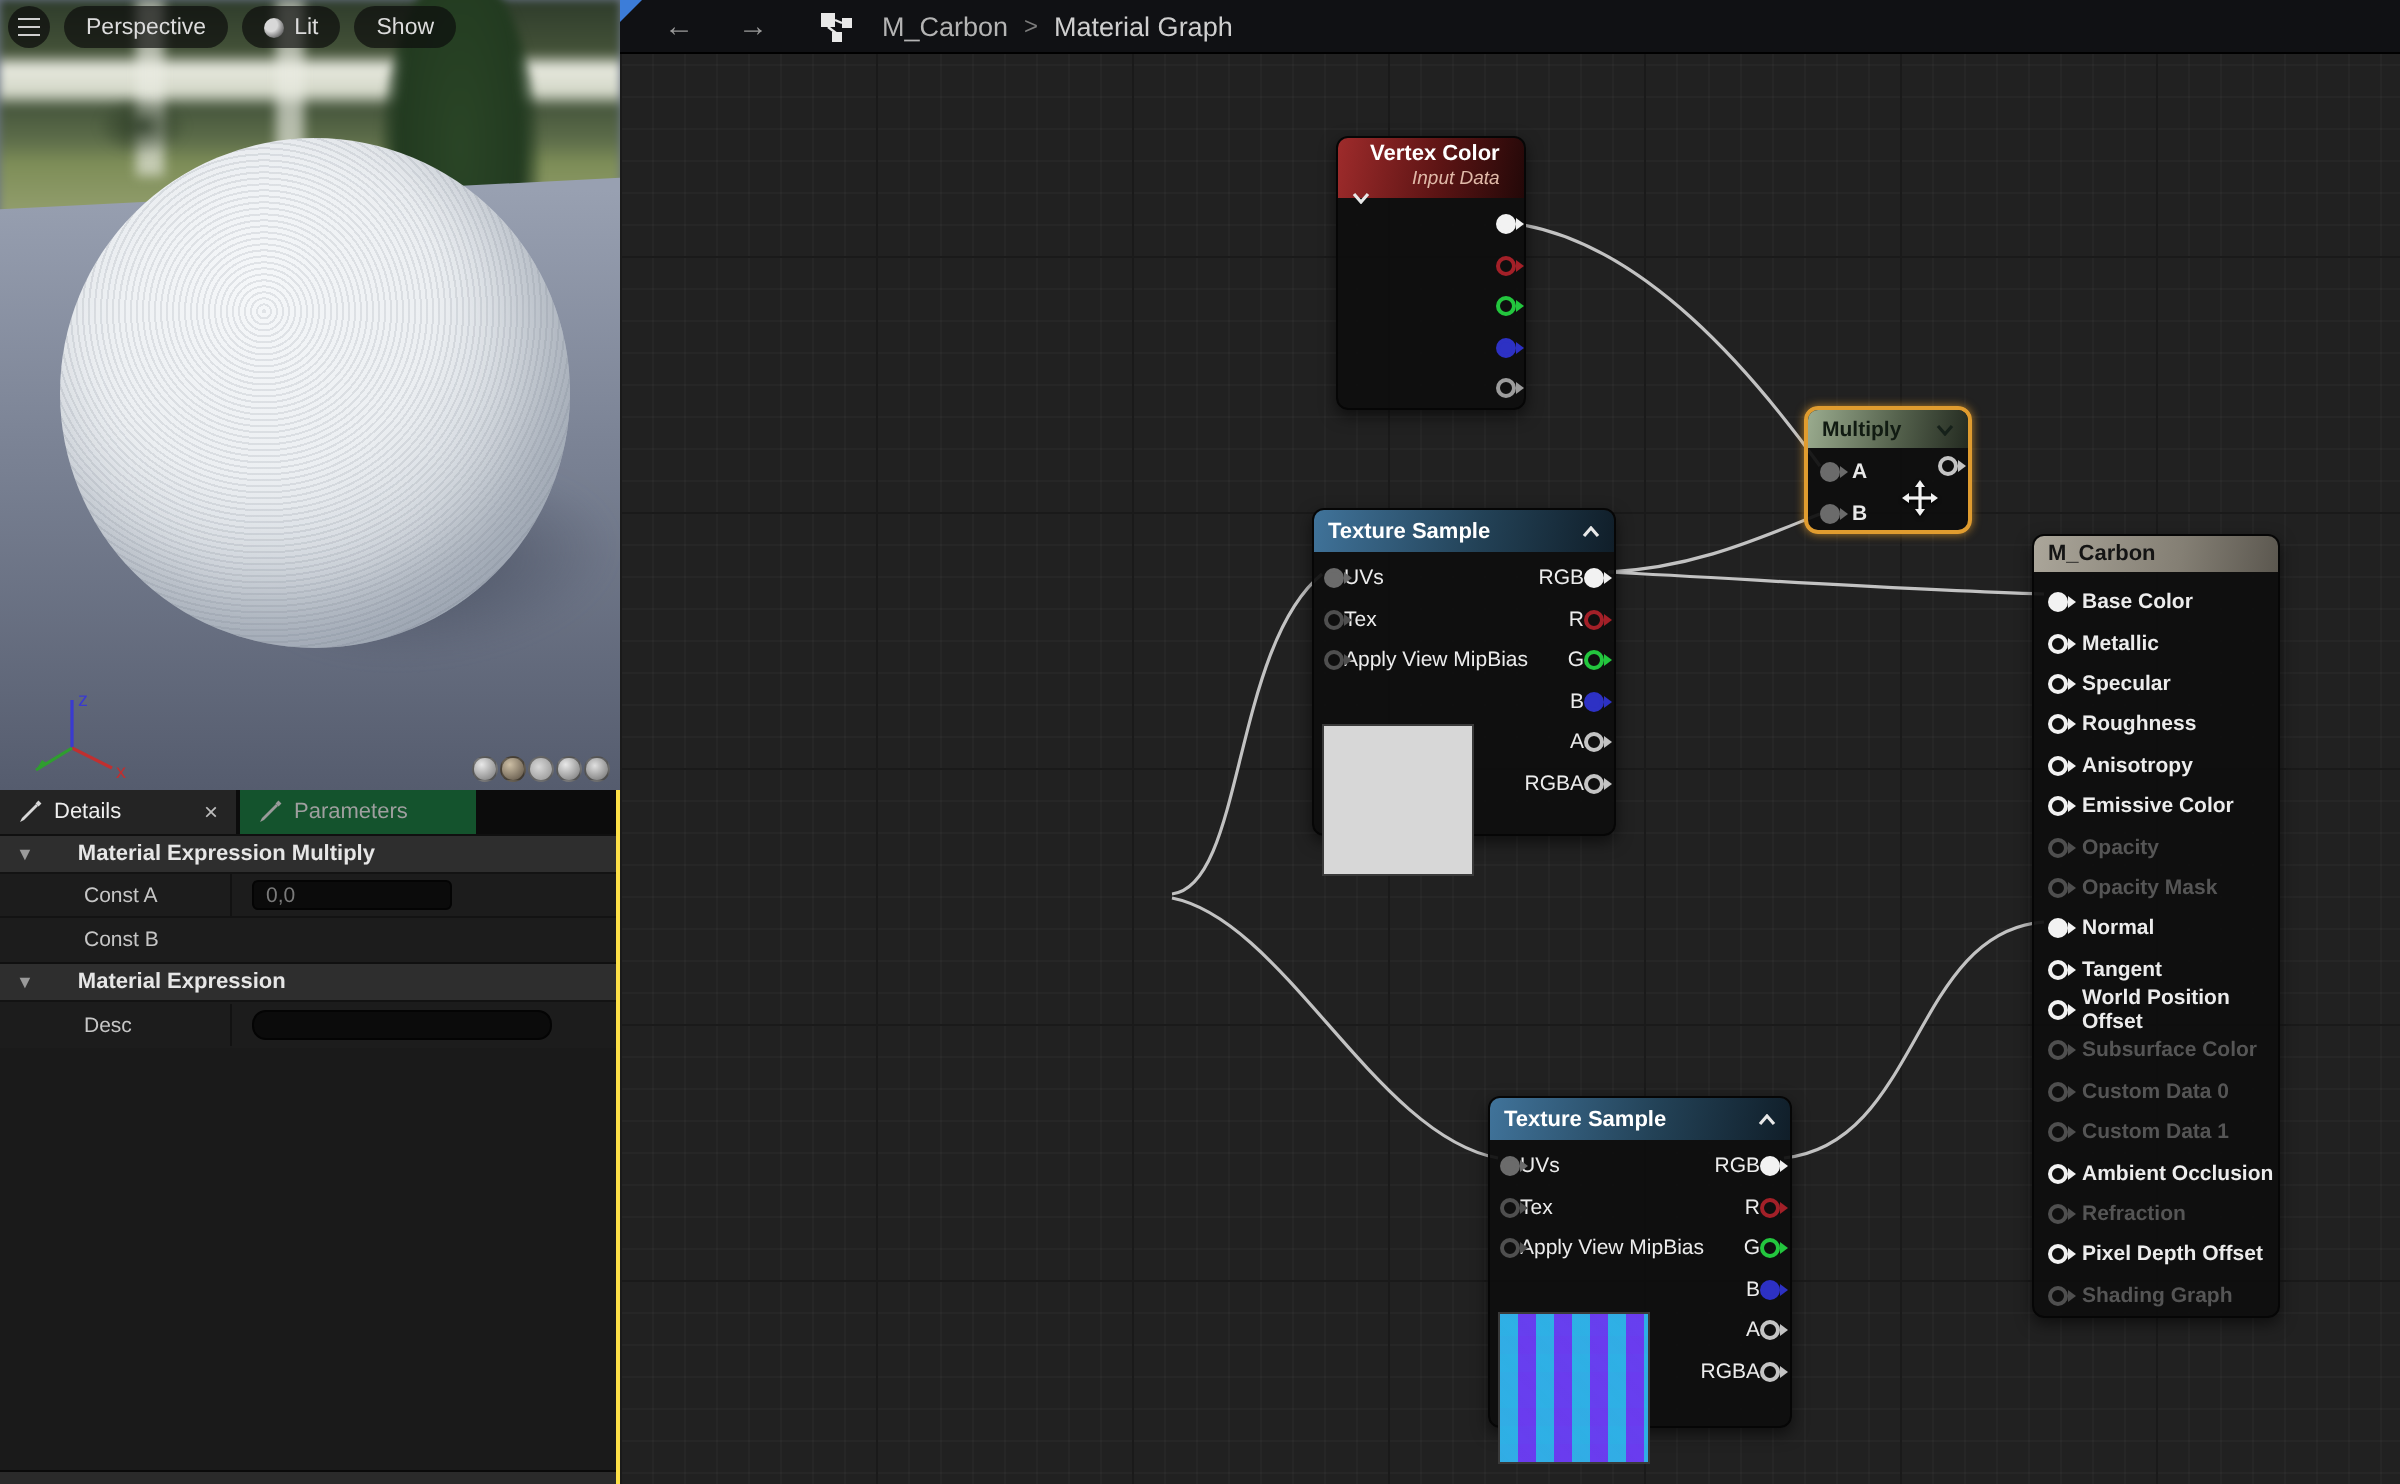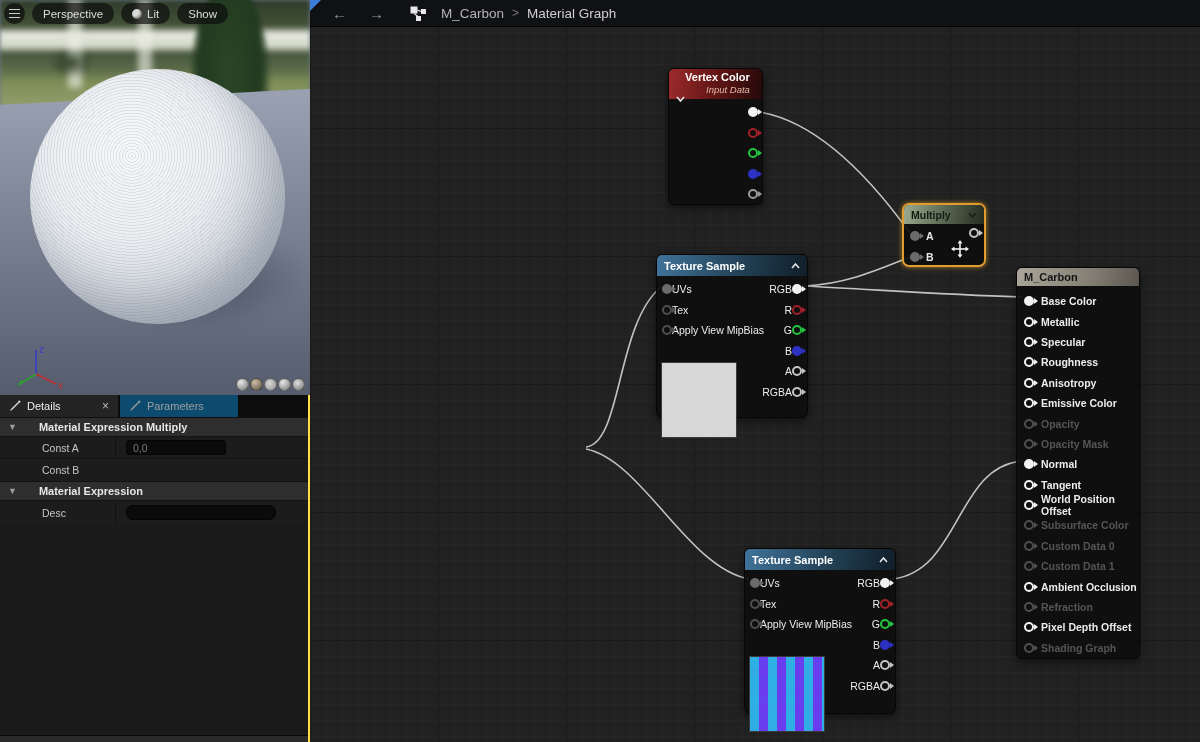--- a/index.html
+++ b/index.html
@@ -46,21 +46,21 @@
   .mesh-dot { width:13px; height:13px; border-radius:50%;
     background:radial-gradient(circle at 35% 30%, #e8e8e8, #8a8a8a 80%); border:1px solid rgba(0,0,0,.4); }
   .mesh-dot.m2 { background:radial-gradient(circle at 35% 30%, #cdbfa5, #6d6253 80%); }
   .mesh-dot.m3 { background:radial-gradient(circle at 40% 40%, #d8d8d8, #9a9a9a 85%); }
   .mesh-dot.m5 { background:radial-gradient(circle at 40% 35%, #e0e0e0, #7d7d7d 85%); }
 
   
   .tabbar { height:22px; background:#0c0c0c; display:flex; align-items:stretch; }
   .tab { display:flex; align-items:center; gap:6px; padding:0 9px; font-size:11px; color:#c9c9c9; }
   .tab.active { background:#242424; color:#efefef; width:118px; }
-  .tab.inactive { background:#0c4a6e; margin-left:2px; color:#9f9f9f; width:118px; }
+  .tab.inactive { background:#14532d; margin-left:2px; color:#9f9f9f; width:118px; }
   .tab .spacer { flex:1; }
   .tab-close { color:#bdbdbd; font-size:12px; line-height:1; }
   .searchbar { height:27px; background:#1b1b1b; display:flex; align-items:center; padding:0 6px; gap:6px; }
   .search-box { flex:1; height:19px; background:#0c0c0c; border:1px solid #050505; border-radius:10px;
     display:flex; align-items:center; padding:0 8px; gap:6px; }
   .search-box input { flex:1; background:transparent; border:0; outline:0; color:#cfcfcf; font-size:11px;
     font-family:"Liberation Sans", sans-serif; }
   .search-box input::placeholder { color:#6f6f6f; }
   .sec-header { height:19px; background:#2e2e2e; border-top:1px solid #101010; display:flex; align-items:center;
     color:#e6e6e6; font-size:11px; font-weight:bold; padding-left:8px; }

